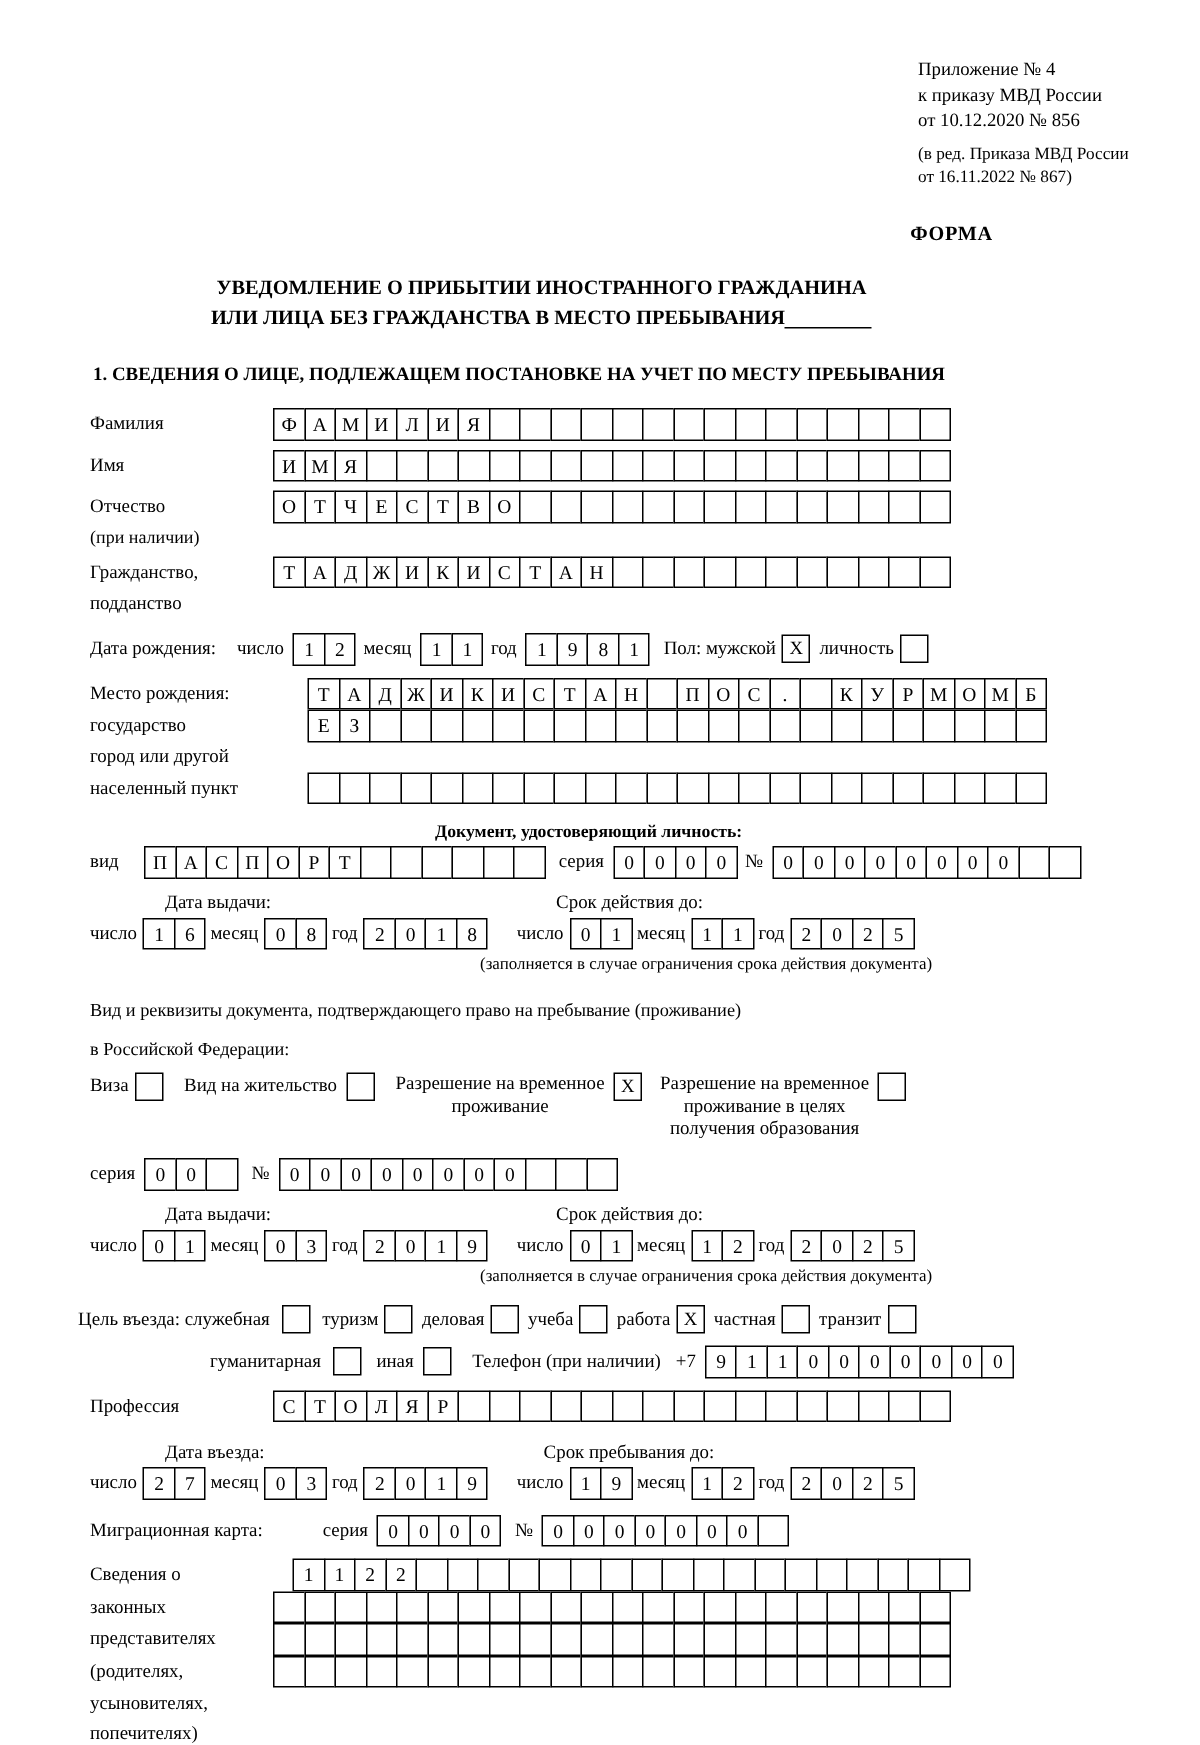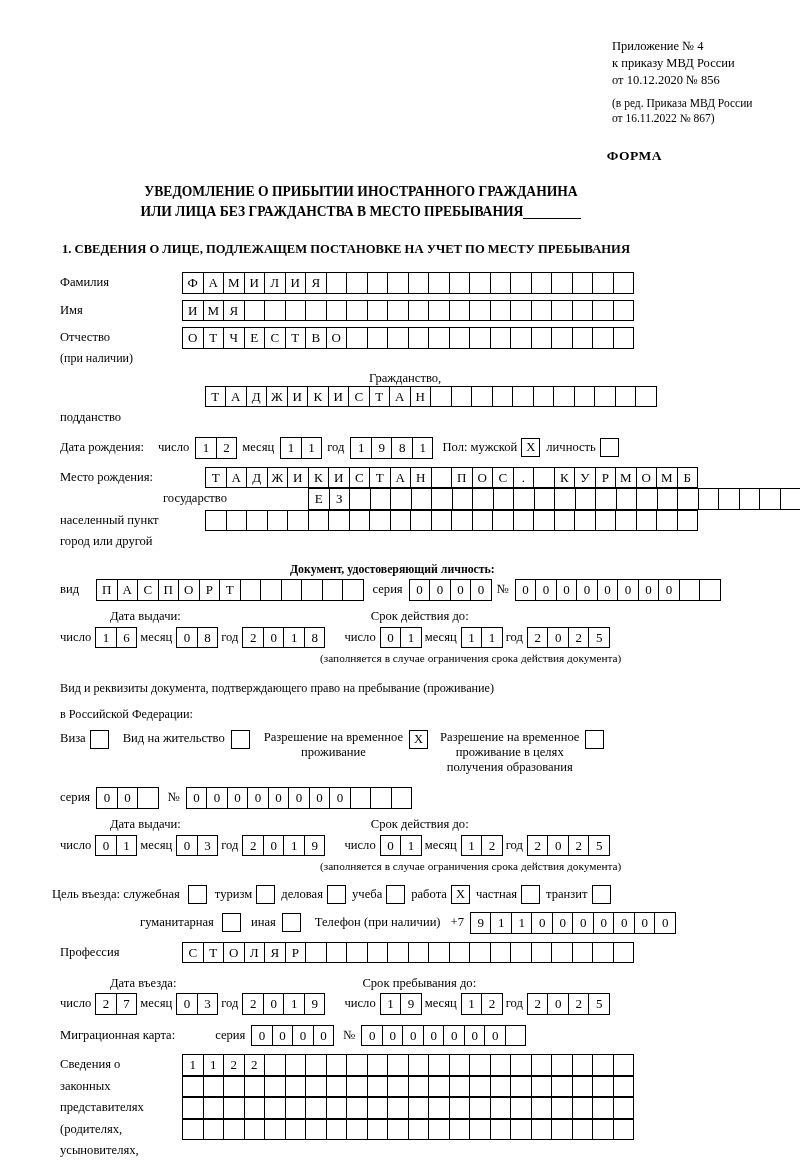--- a/index.html
+++ b/index.html
@@ -208,21 +208,21 @@
           <div class="cell"></div>
           <div class="cell"></div>
           <div class="cell"></div>
         </div>
     </div>
     <div class="row" style="margin-left:60px;">
       <div class="labelcol lbl small">(при наличии)</div>
     </div>
     <div class="vspace6" style="height:2px"></div>
 
-    <div class="row" style="margin-left:60px;flex-direction:column;">
+    <div class="row" style="margin-left:60px;">
       <div class="labelcol">Гражданство,</div>
       <div class="cells" id="cells-citizenship">
           <div class="cell">Т</div>
           <div class="cell">А</div>
           <div class="cell">Д</div>
           <div class="cell">Ж</div>
           <div class="cell">И</div>
           <div class="cell">К</div>
           <div class="cell">И</div>
           <div class="cell">С</div>
@@ -295,21 +295,21 @@
           <div class="cell"></div>
           <div class="cell">К</div>
           <div class="cell">У</div>
           <div class="cell">Р</div>
           <div class="cell">М</div>
           <div class="cell">О</div>
           <div class="cell">М</div>
           <div class="cell">Б</div>
         </div>
     </div>
-    <div class="row" style="margin-left:60px;justify-content:flex-end;">
+    <div class="row" style="margin-left:60px;">
       <div class="labelcol" style="width:145px">государство</div>
       <div class="cells" id="cells-birthplace-2">
           <div class="cell">Е</div>
           <div class="cell">З</div>
           <div class="cell"></div>
           <div class="cell"></div>
           <div class="cell"></div>
           <div class="cell"></div>
           <div class="cell"></div>
           <div class="cell"></div>
@@ -325,20 +325,23 @@
           <div class="cell"></div>
           <div class="cell"></div>
           <div class="cell"></div>
           <div class="cell"></div>
           <div class="cell"></div>
           <div class="cell"></div>
           <div class="cell"></div>
         </div>
     </div>
     <div class="row" style="margin-left:60px;">
+      <div class="labelcol" style="width:145px">город или другой</div>
+    </div>
+    <div class="row" style="margin-left:60px;">
       <div class="labelcol" style="width:145px">населенный пункт</div>
       <div class="cells" id="cells-birthplace-3">
           <div class="cell"></div>
           <div class="cell"></div>
           <div class="cell"></div>
           <div class="cell"></div>
           <div class="cell"></div>
           <div class="cell"></div>
           <div class="cell"></div>
           <div class="cell"></div>
@@ -352,23 +355,20 @@
           <div class="cell"></div>
           <div class="cell"></div>
           <div class="cell"></div>
           <div class="cell"></div>
           <div class="cell"></div>
           <div class="cell"></div>
           <div class="cell"></div>
           <div class="cell"></div>
           <div class="cell"></div>
         </div>
-    </div>
-    <div class="row" style="margin-left:60px;">
-      <div class="labelcol" style="width:145px">город или другой</div>
     </div>
     <div class="vspace8"></div>
 
     <div class="row" style="margin-left:60px;">
       <div style="width:230px"></div>
       <div class="lbl bold" style="font-size:11.8px">Документ, удостоверяющий личность:</div>
     </div>
     <div class="row" style="margin-left:60px;">
       <div class="lbl" style="width:36px">вид</div>
       <div class="cells" id="cells-doc-type">
@@ -687,21 +687,21 @@
           <div class="cell">0</div>
           <div class="cell">0</div>
           <div class="cell">0</div>
           <div class="cell">0</div>
           <div class="cell">0</div>
           <div class="cell"></div>
         </div>
     </div>
     <div class="vspace8"></div>
 
-    <div class="row" style="margin-left:60px;">
+    <div class="row" style="margin-left:60px;gap:13px;">
       <div class="labelcol">Сведения о</div>
       <div class="cells" id="cells-legalrep-1">
           <div class="cell">1</div>
           <div class="cell">1</div>
           <div class="cell">2</div>
           <div class="cell">2</div>
           <div class="cell"></div>
           <div class="cell"></div>
           <div class="cell"></div>
           <div class="cell"></div>

